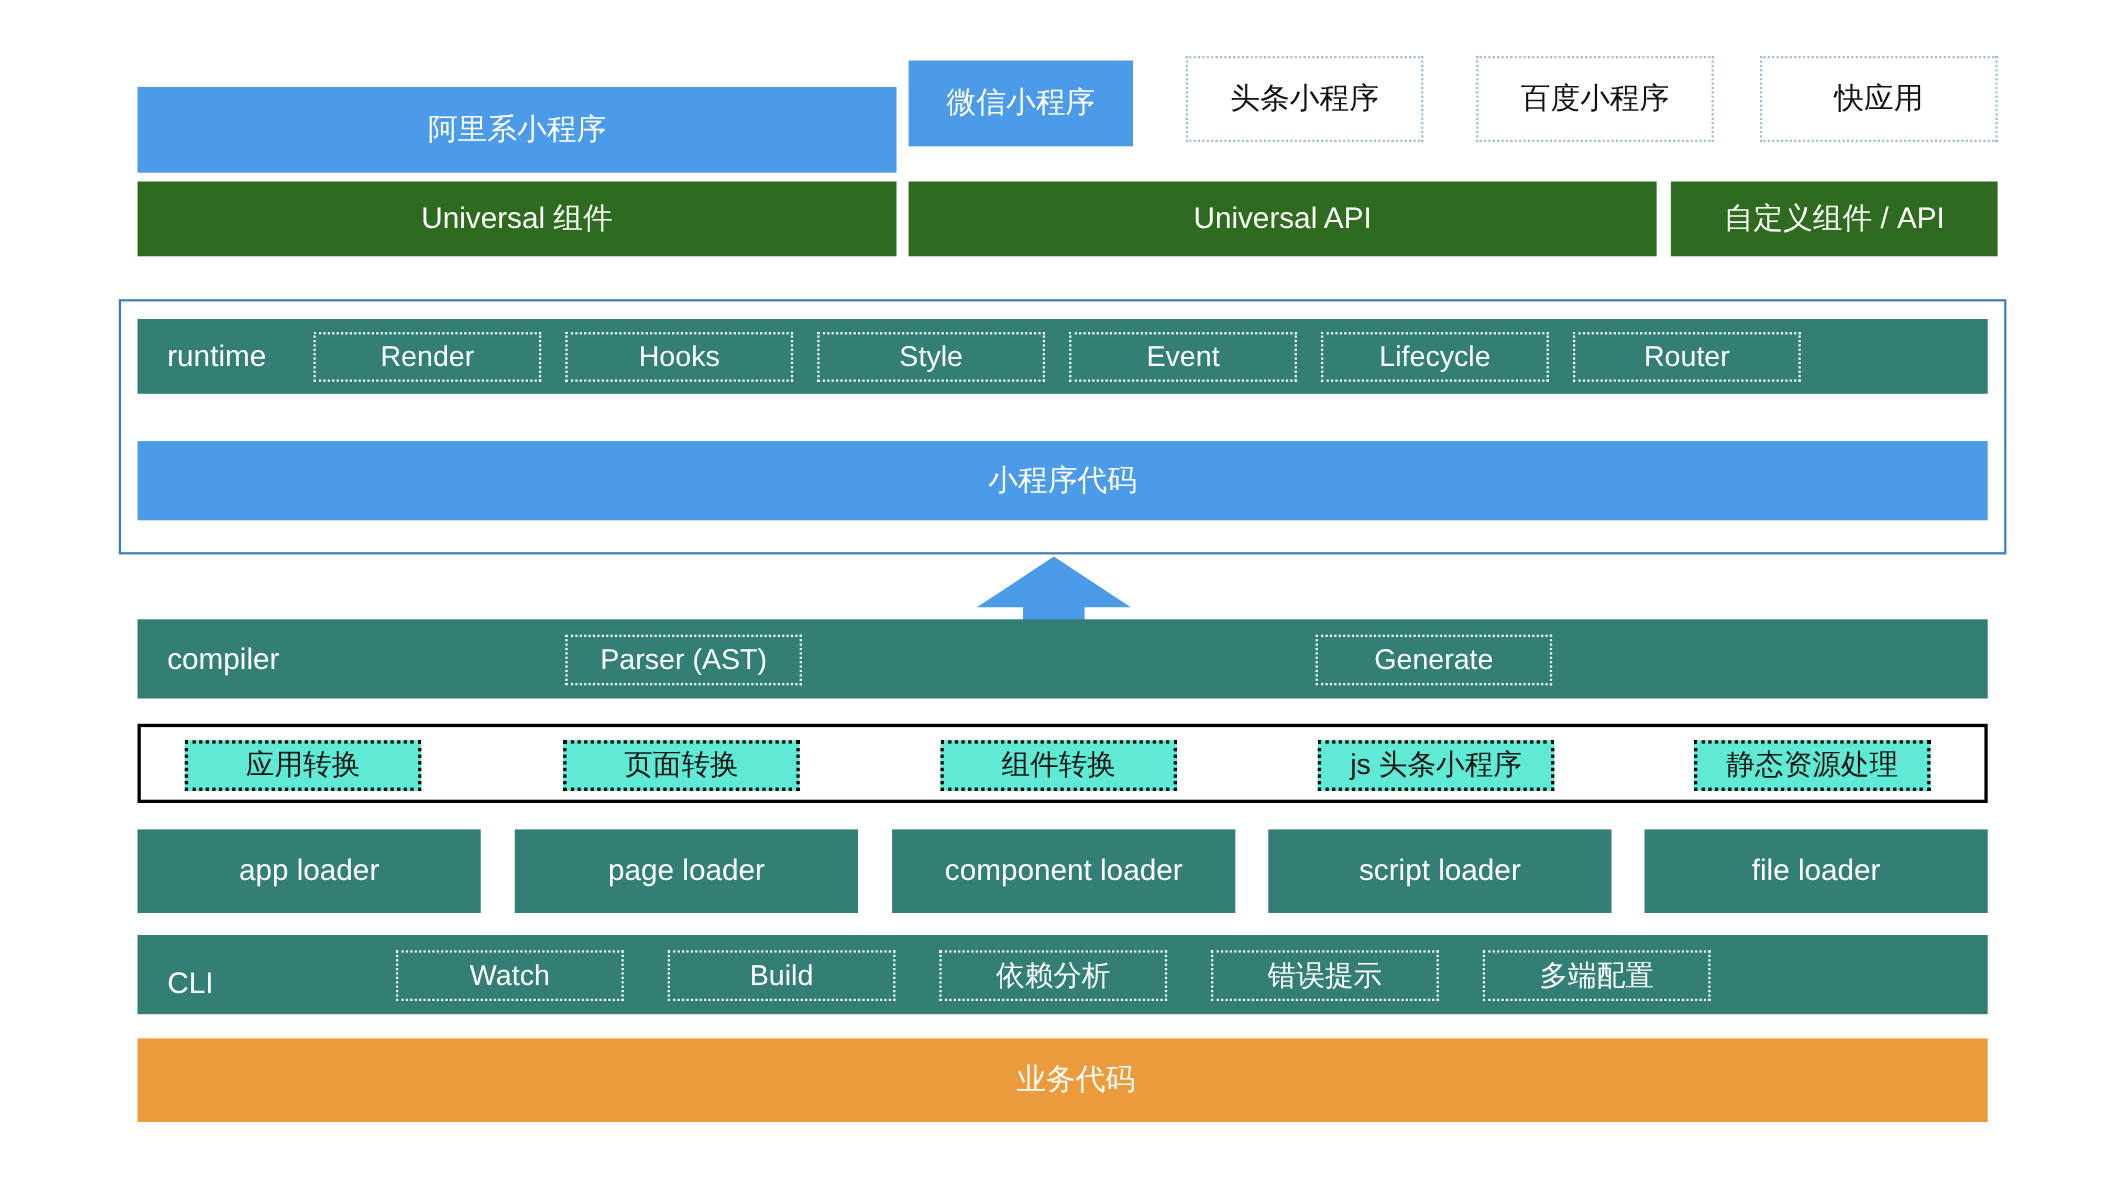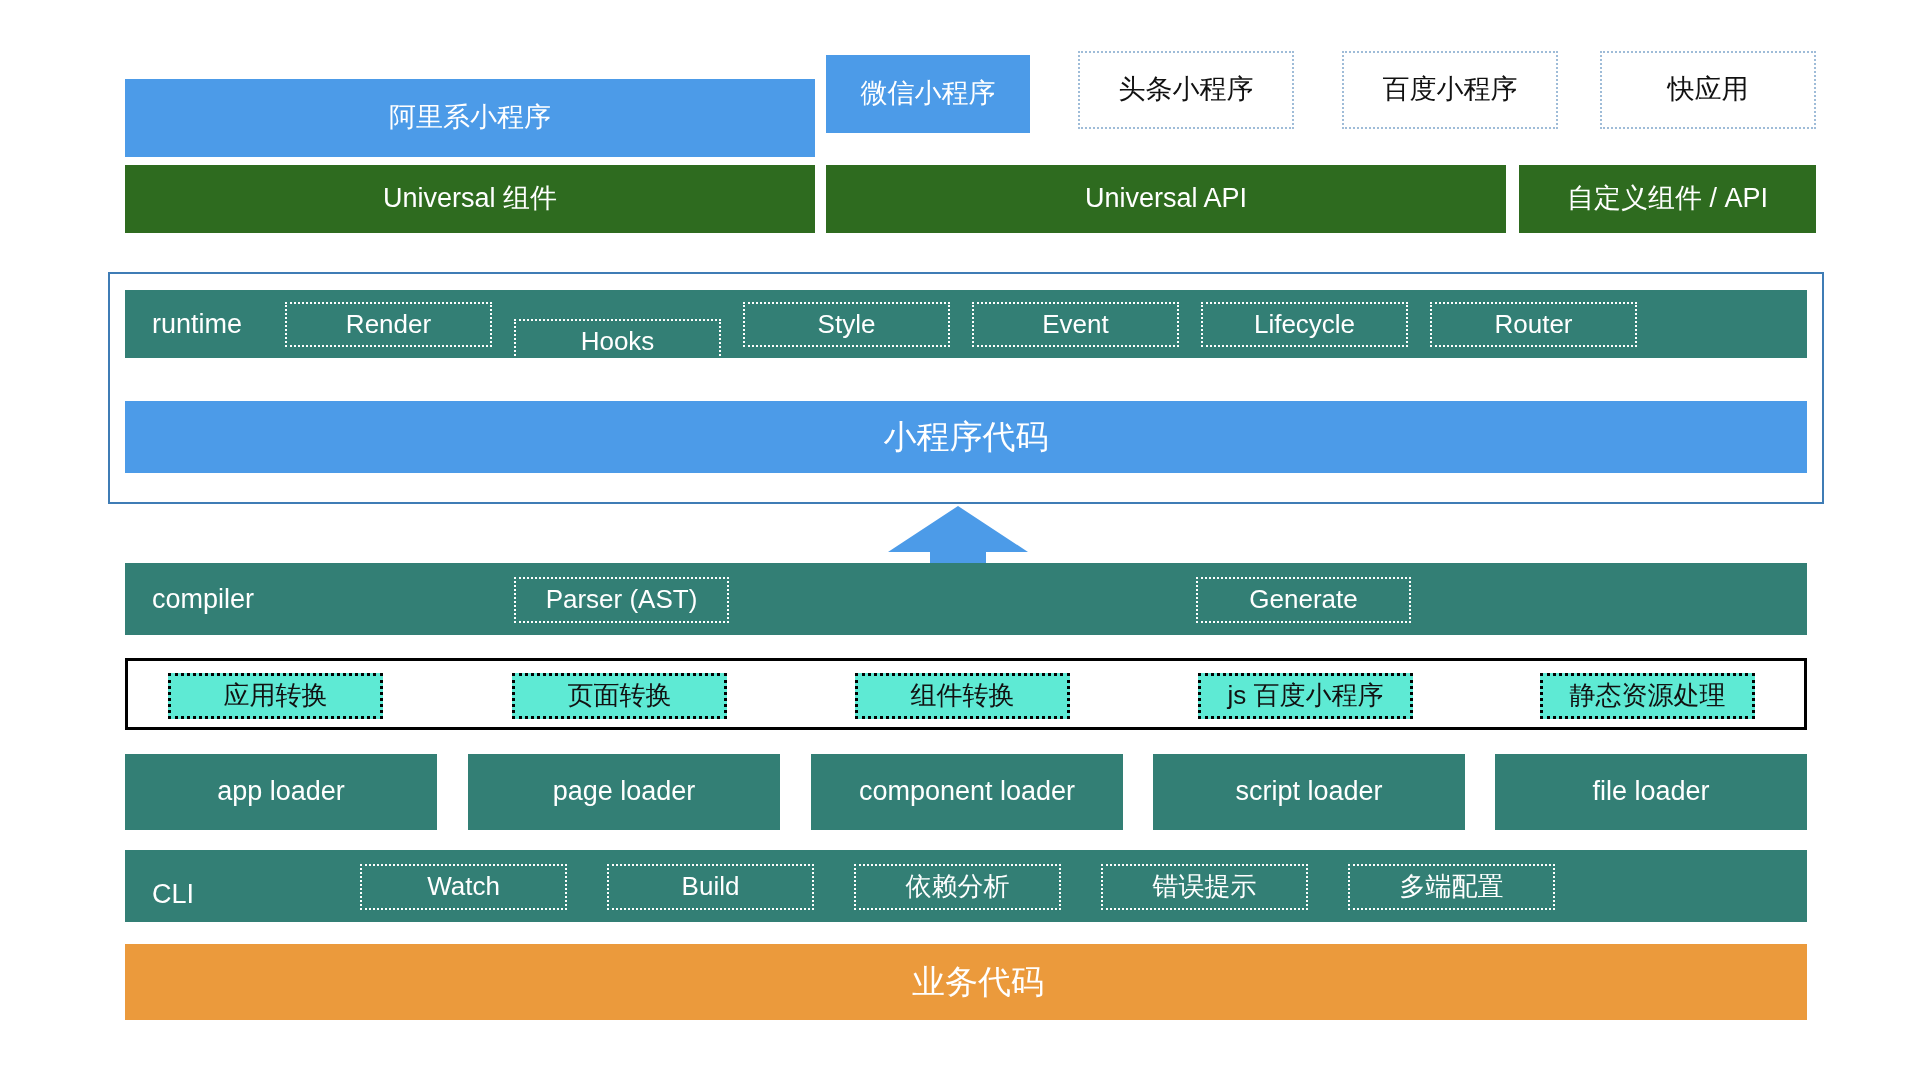--- a/index.html
+++ b/index.html
@@ -54,21 +54,21 @@
   }
   .solid-blue-frame {
     border: 2px solid #3f7cb5;
     background: #ffffff;
   }
 
   
   .t-plat   { font-size: 27px; }
   .t-green  { font-size: 27px; }
   .t-sub    { font-size: 26px; }
-  .t-codebar{ font-size: 33px; }
+  .t-codebar{ font-size: 27px; }
   .t-conv   { font-size: 26px; }
   .t-loader { font-size: 27px; }
 
   .lbl-left {
     position: absolute;
     display: flex;
     align-items: center;
     font-size: 27px;
     color: #ffffff;
     white-space: nowrap;
@@ -117,21 +117,21 @@
 
   <div class="box fill-teal" style="left:125px; top:290px; width:1682px; height:68px; justify-content:flex-start;">
   </div>
   <div class="lbl-left" style="left:152px; top:290px; height:68px;">
     <span>runtime</span>
   </div>
 
   <div class="box dot-white t-sub" style="left:285px; top:302px; width:207px; height:45px;">
     <span>Render</span>
   </div>
-  <div class="box dot-white t-sub" style="left:514px; top:302px; width:207px; height:45px;margin-top:17px;">
+  <div class="box dot-white t-sub" style="left:514px; top:302px; width:207px; height:45px;">
     <span>Hooks</span>
   </div>
   <div class="box dot-white t-sub" style="left:743px; top:302px; width:207px; height:45px;">
     <span>Style</span>
   </div>
   <div class="box dot-white t-sub" style="left:972px; top:302px; width:207px; height:45px;">
     <span>Event</span>
   </div>
   <div class="box dot-white t-sub" style="left:1201px; top:302px; width:207px; height:45px;">
     <span>Lifecycle</span>
@@ -165,21 +165,21 @@
   <div class="box dot-black t-conv" style="left:168px; top:673px; width:215px; height:46px;">
     <span>应用转换</span>
   </div>
   <div class="box dot-black t-conv" style="left:512px; top:673px; width:215px; height:46px;">
     <span>页面转换</span>
   </div>
   <div class="box dot-black t-conv" style="left:855px; top:673px; width:215px; height:46px;">
     <span>组件转换</span>
   </div>
   <div class="box dot-black t-conv" style="left:1198px; top:673px; width:215px; height:46px;">
-    <span>js 百度小程序</span>
+    <span>js 头条小程序</span>
   </div>
   <div class="box dot-black t-conv" style="left:1540px; top:673px; width:215px; height:46px;">
     <span>静态资源处理</span>
   </div>
 
   <div class="box fill-teal t-loader" style="left:125px; top:754px; width:312px; height:76px;">
     <span>app loader</span>
   </div>
   <div class="box fill-teal t-loader" style="left:468px; top:754px; width:312px; height:76px;">
     <span>page loader</span>

